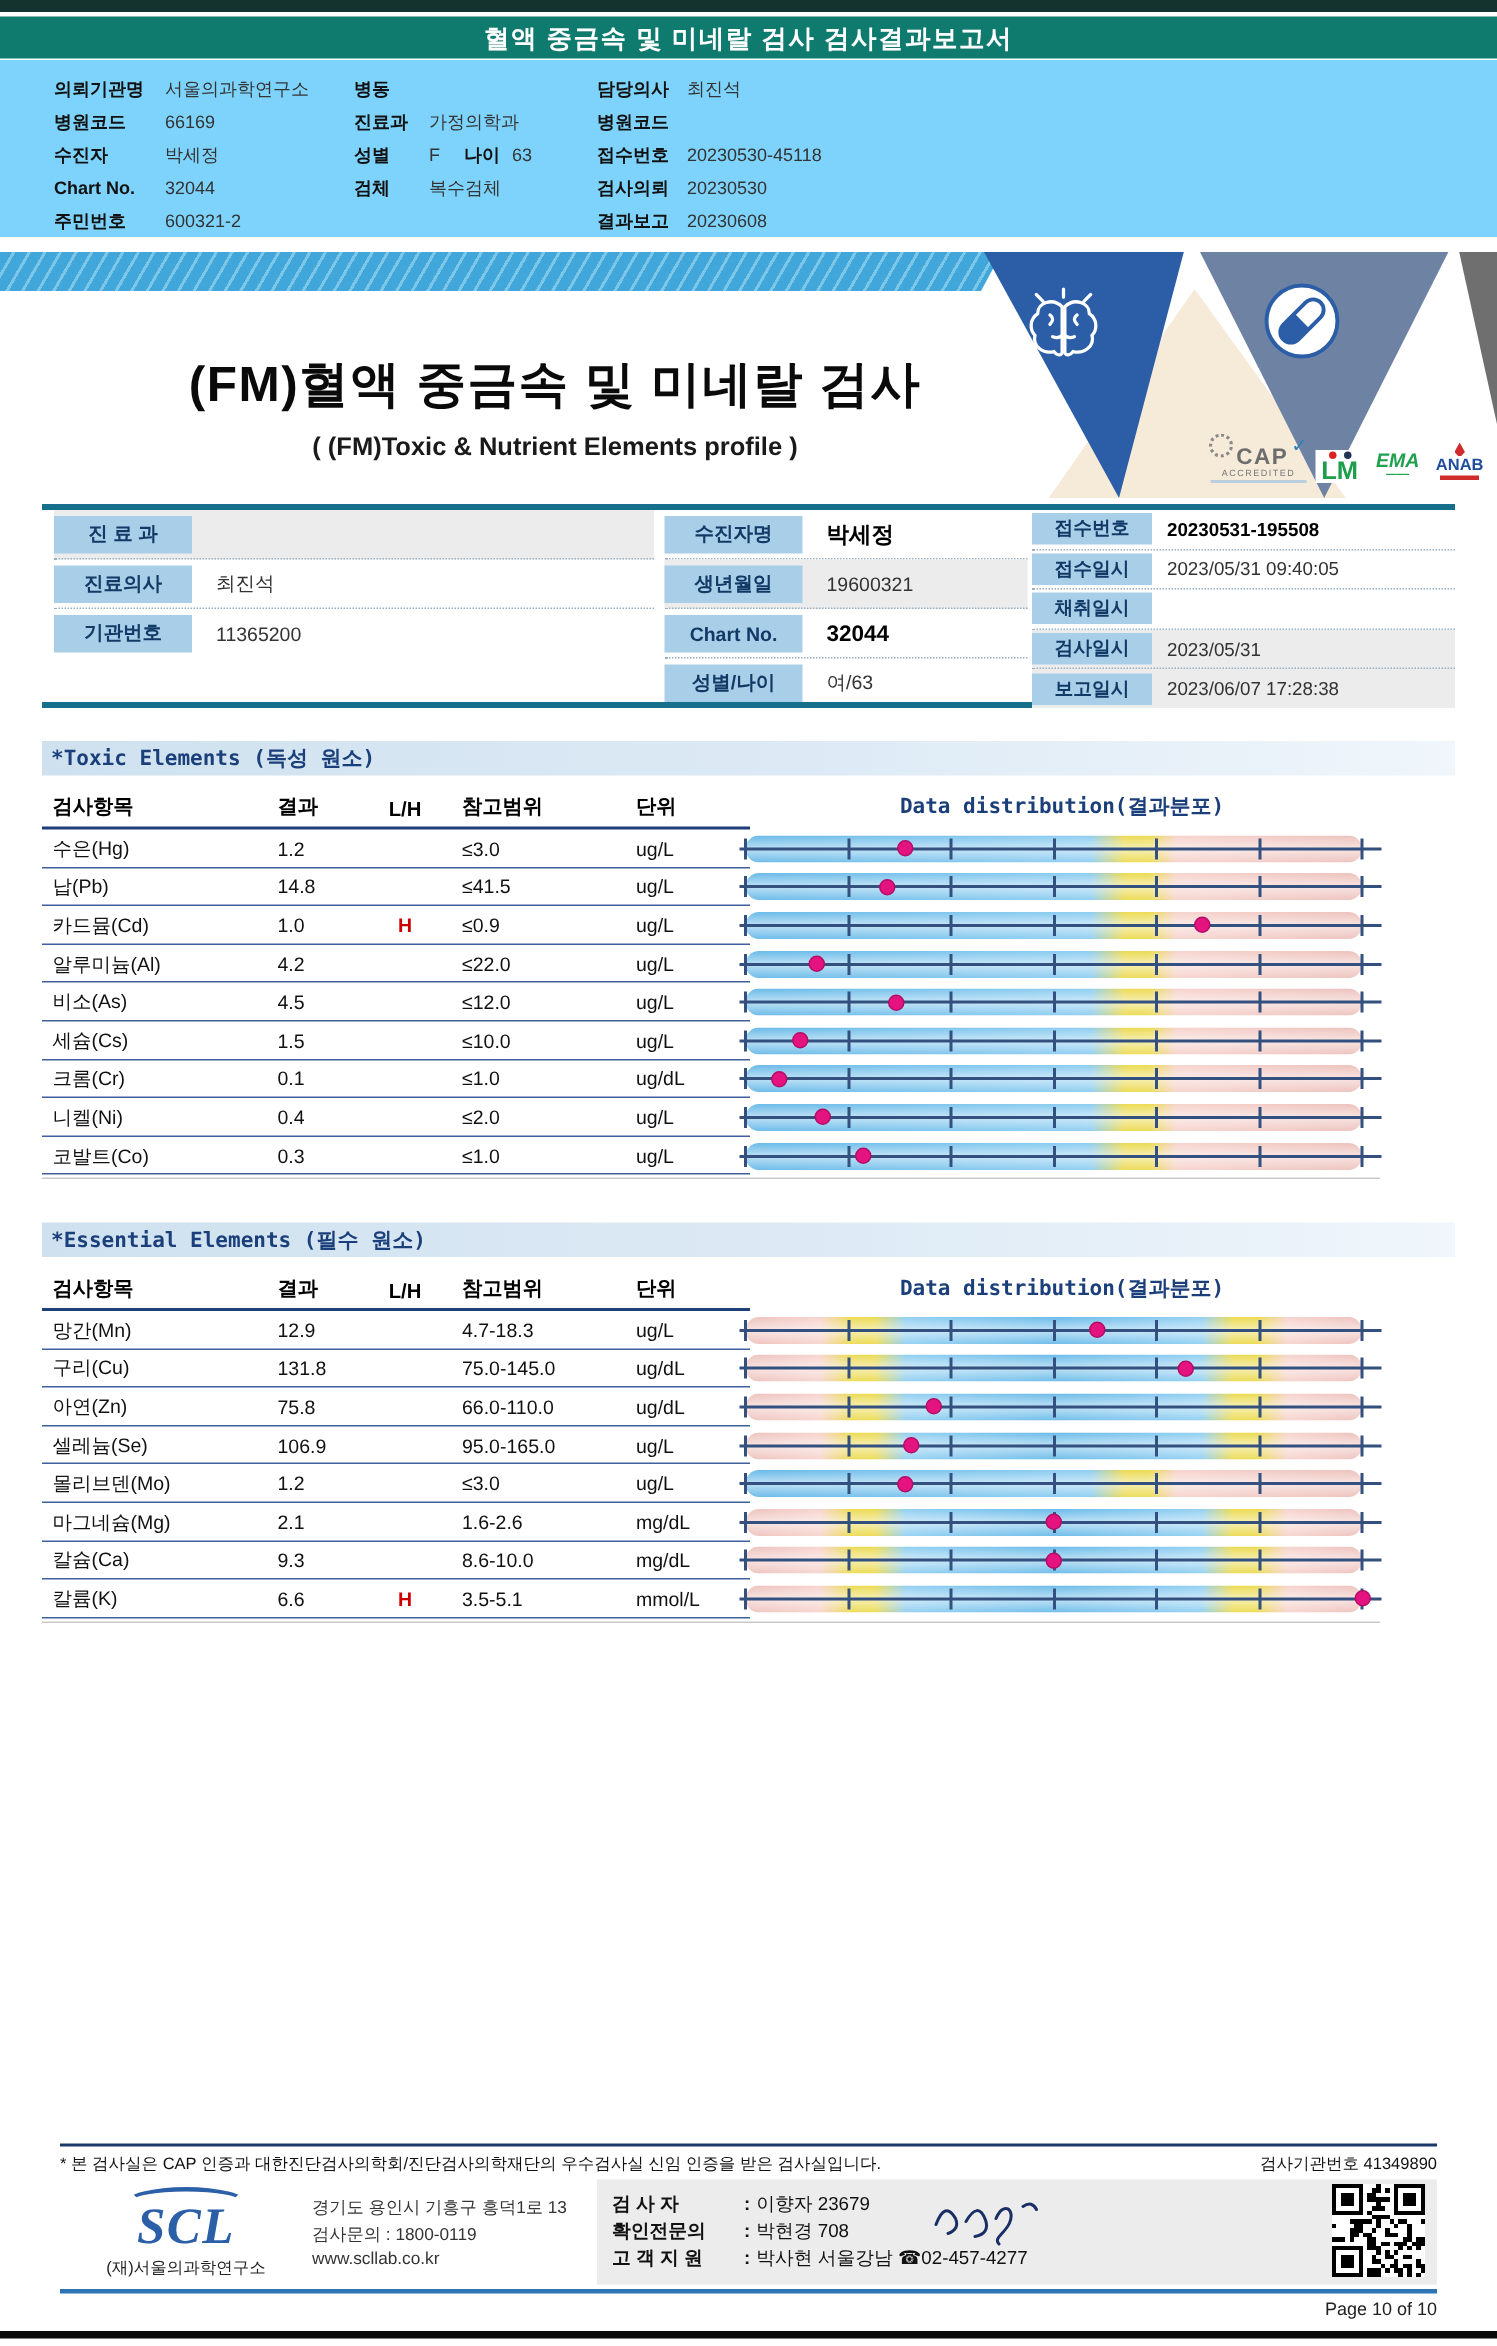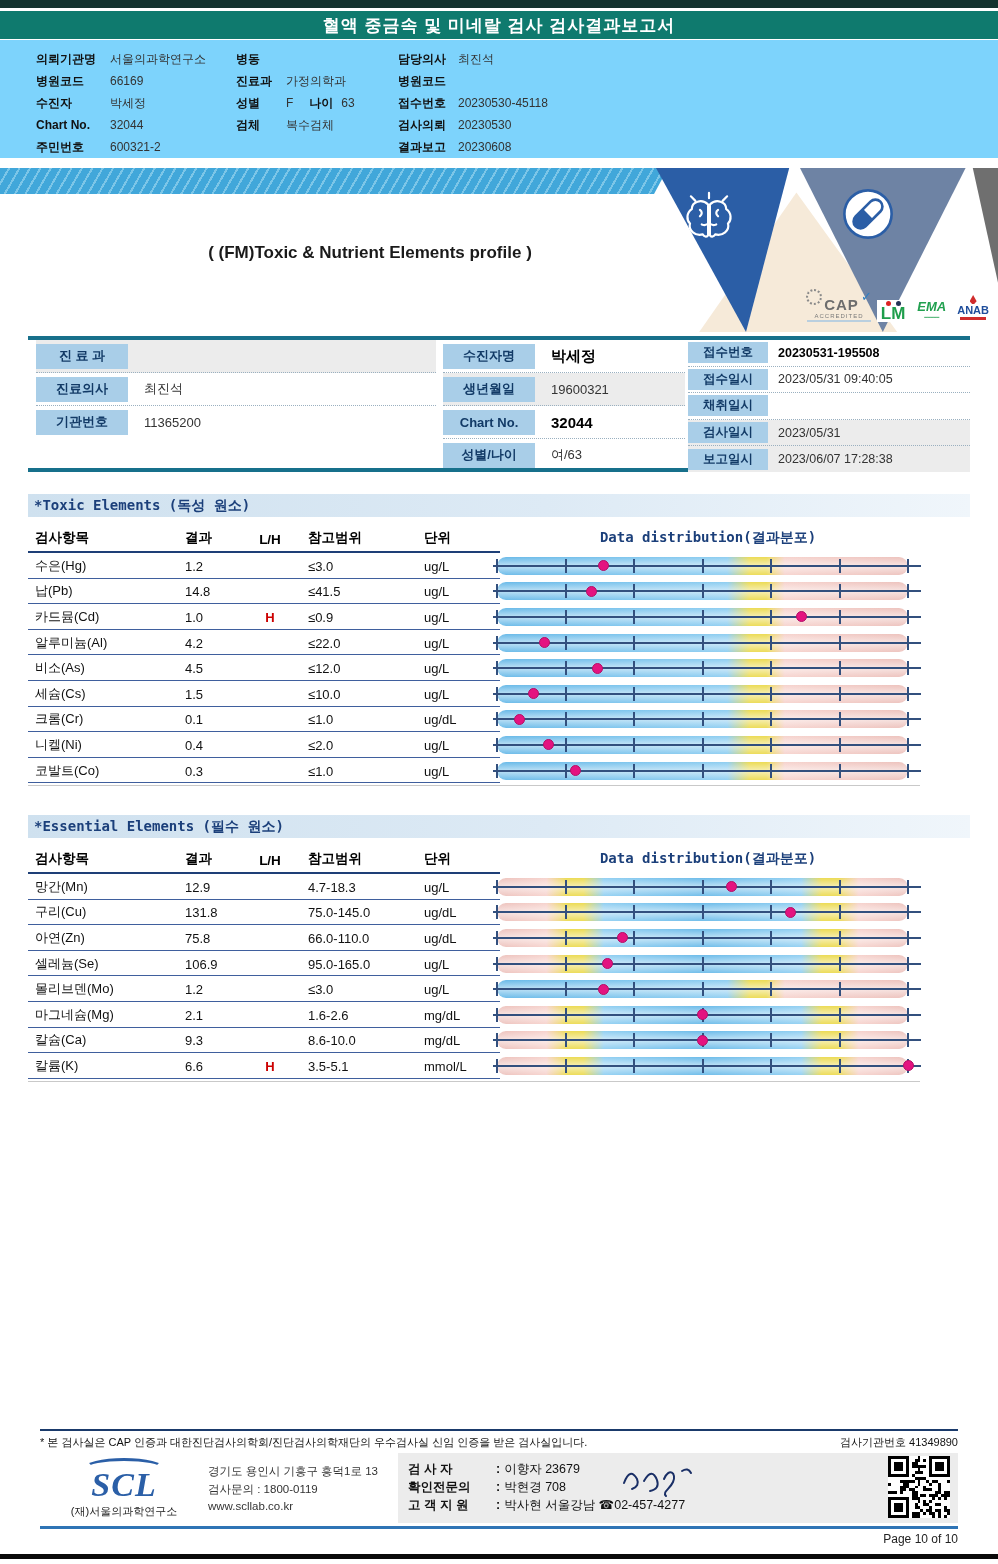--- a/index.html
+++ b/index.html
@@ -264,20 +264,21 @@
           <span class="ema-sub">━━━━━</span>
         </div>
         <div class="logo-box anab-box">
           <span class="anab-flame"></span>
           <span class="anab-word">ANAB</span>
           <span class="anab-bar"></span>
         </div>
       </div>
     </div>
     <div class="banner-titles">
+      <div class="banner-title">(FM)혈액 중금속 및 미네랄 검사</div>
       <div class="banner-subtitle">( (FM)Toxic &amp; Nutrient Elements profile )</div>
     </div>
   </div>
 
   <div class="patient-table">
     <div class="pt-group" id="pt-left">
         <div class="pt-row sep gray">
           <div class="pt-label">진 료 과</div>
           <div class="pt-value"></div>
         </div>

